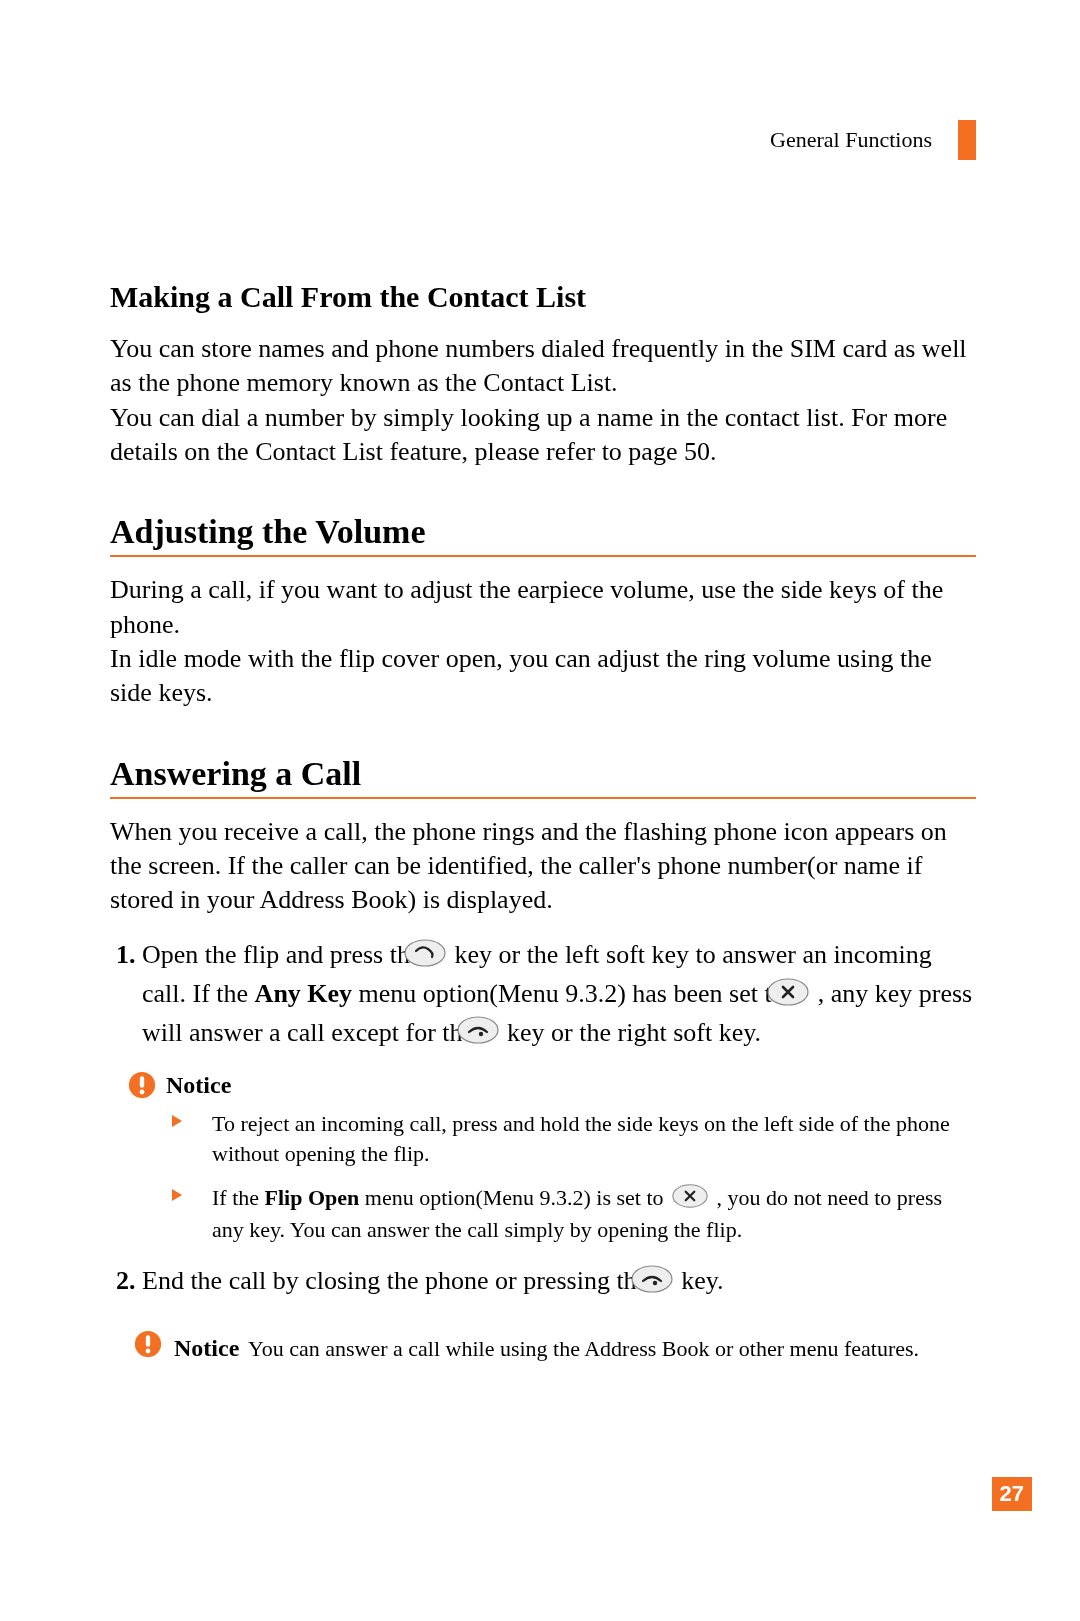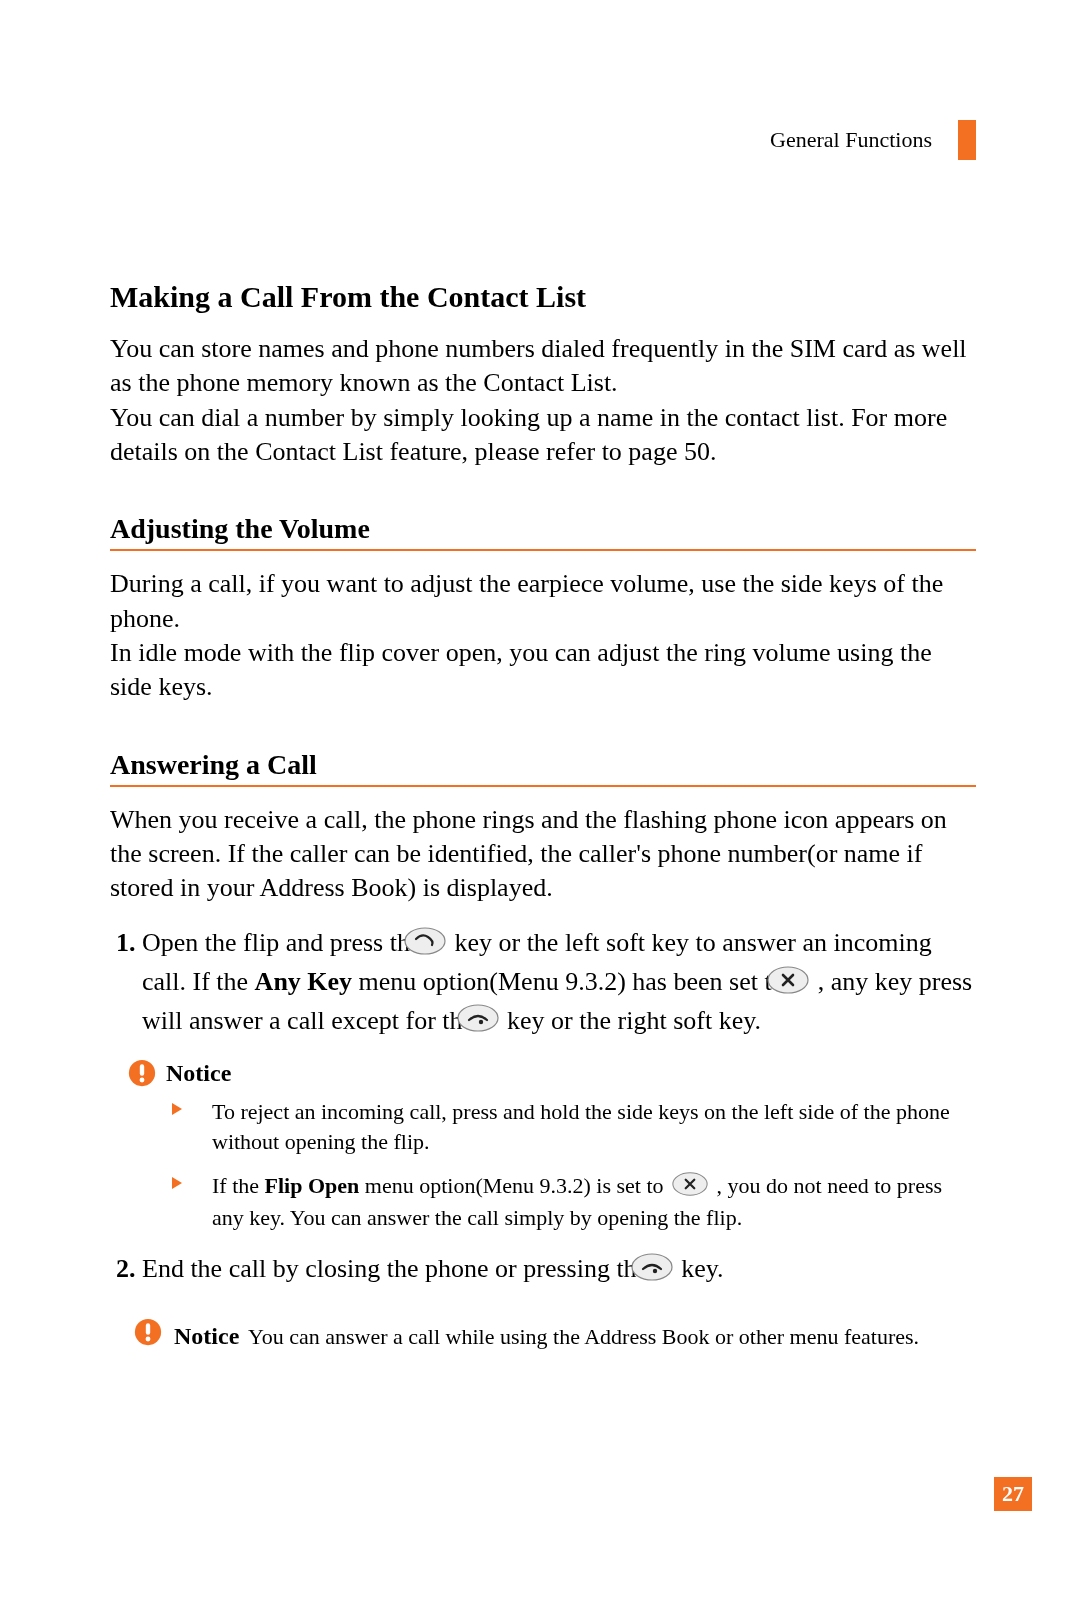--- a/index.html
+++ b/index.html
@@ -37,21 +37,21 @@
     font-size: 30px;
     margin: 16px 0 18px 0;
   }
   .body-text {
     font-size: 26px;
     line-height: 1.32;
     margin: 0 0 10px 0;
   }
   h1.section-heading {
     font-weight: bold;
-    font-size: 28px;
+    font-size: 34px;
     margin: 44px 0 0 0;
     padding-bottom: 4px;
     border-bottom: 2.5px solid #F36F21;
   }
   .after-h1 {
     margin-top: 16px;
   }
   .ol-step {
     font-size: 26px;
     line-height: 1.35;
@@ -117,21 +117,21 @@
     display: inline-block;
     vertical-align: middle;
     margin: 0 2px;
   }
   .page-number {
     position: absolute;
     right: 48px;
     bottom: 110px;
     background: #F36F21;
     color: #fff;
-    font-family: Liberation Serif, serif;
+    font-family: Liberation Sans, sans-serif;
     font-weight: bold;
     font-size: 22px;
     padding: 4px 8px;
     min-width: 22px;
     text-align: center;
   }
 </style>
 </head>
 <body>
 

